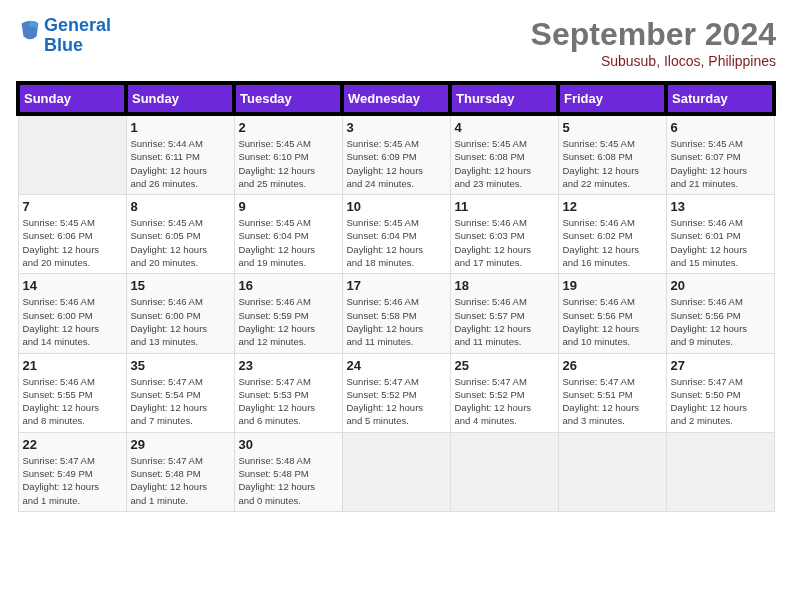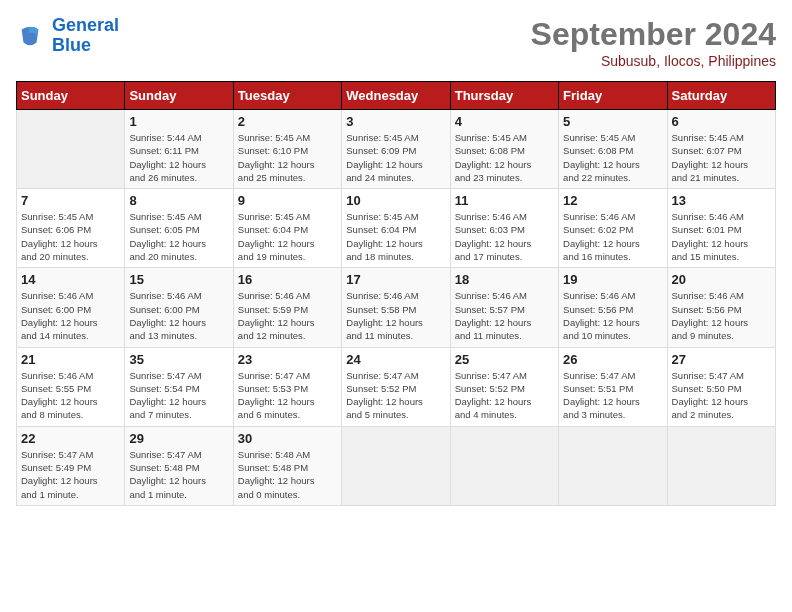--- a/index.html
+++ b/index.html
@@ -11,22 +11,21 @@
       padding: 16px;
     }
     .header-section {
       display: flex;
       justify-content: space-between;
       align-items: flex-start;
       margin-bottom: 12px;
     }
     .logo {
       display: flex;
-      align-items: center;
-      gap: 8px;
+      gap: 0;
     }
     .logo-text {
       font-size: 18px;
       font-weight: bold;
       color: #333;
       line-height: 1.1;
     }
     .logo-text span {
       color: #1a6bbf;
     }
@@ -45,27 +44,27 @@
     .subtitle {
       font-size: 14px;
       color: #7f1d1d;
     }
     table {
       width: 100%;
       border-collapse: collapse;
       font-size: 10.5px;
     }
     thead tr th {
-      background-color: #b91c1c;
+      background-color: #6d28d9;
       color: #fff;
       padding: 6px 4px;
       text-align: left;
       font-size: 13px;
       font-weight: bold;
-      border: 1px solid #000000;
+      border: 4px solid #000000;
     }
     tbody tr {
       border-bottom: 1px solid #ccc;
     }
     tbody td {
       vertical-align: top;
       padding: 4px 4px;
       border: 1px solid #ddd;
       background: #fff;
       width: 14.28%;

